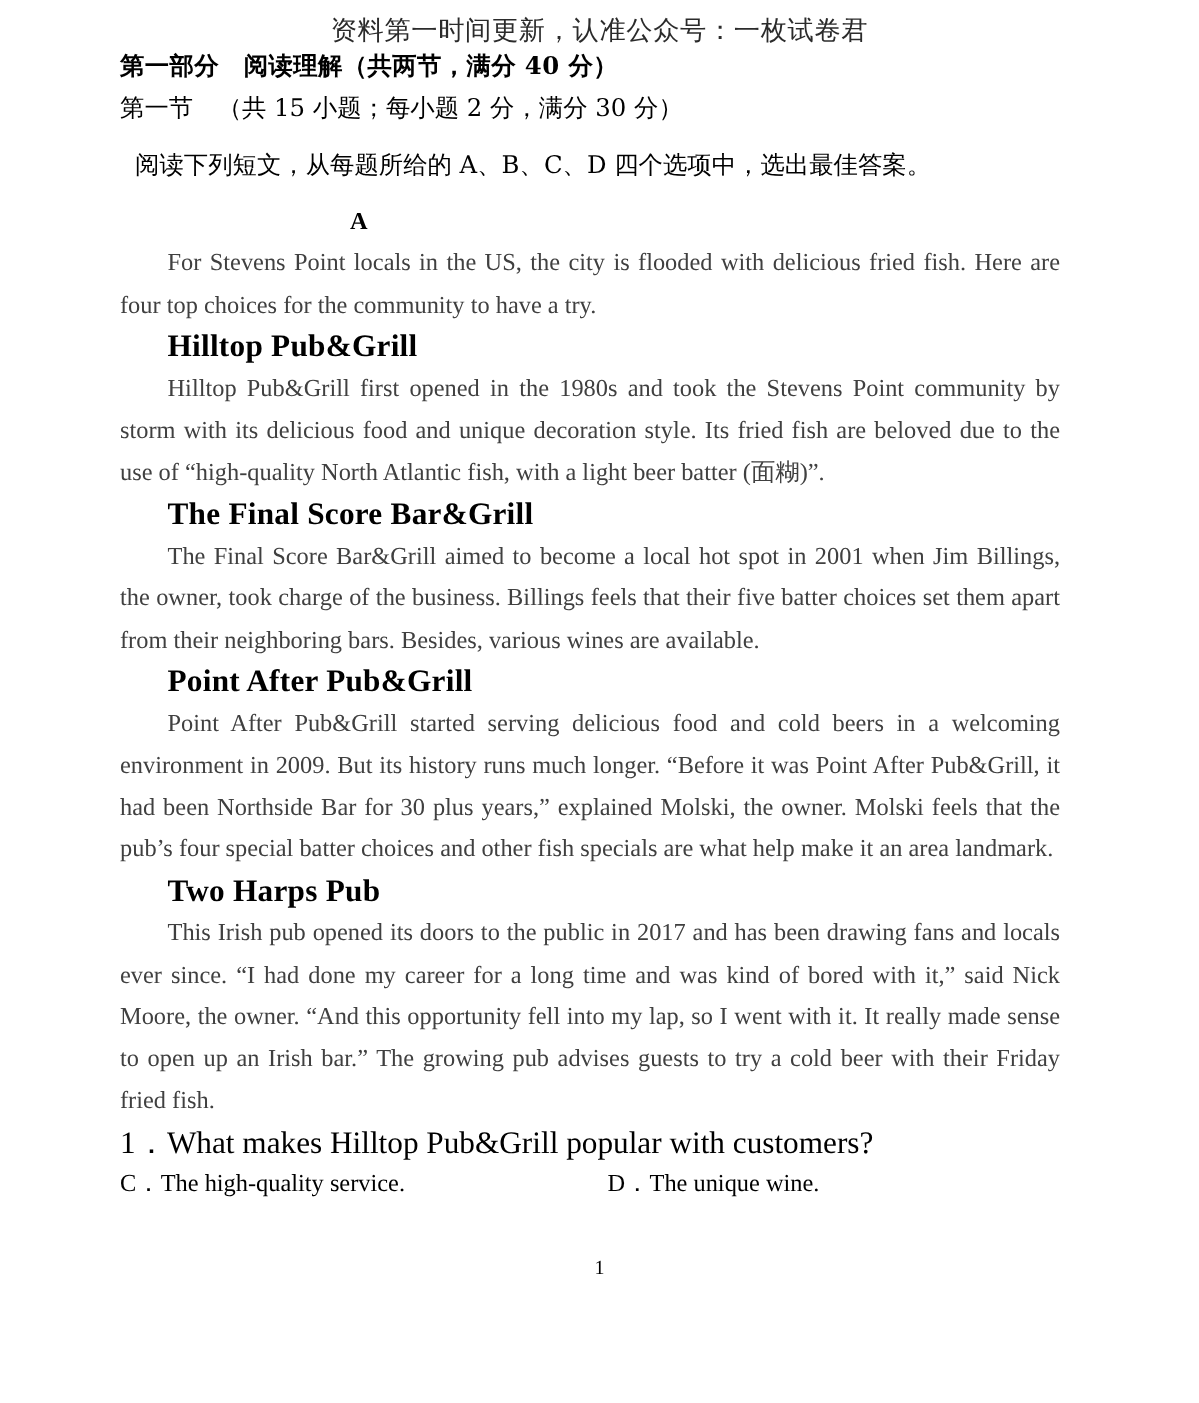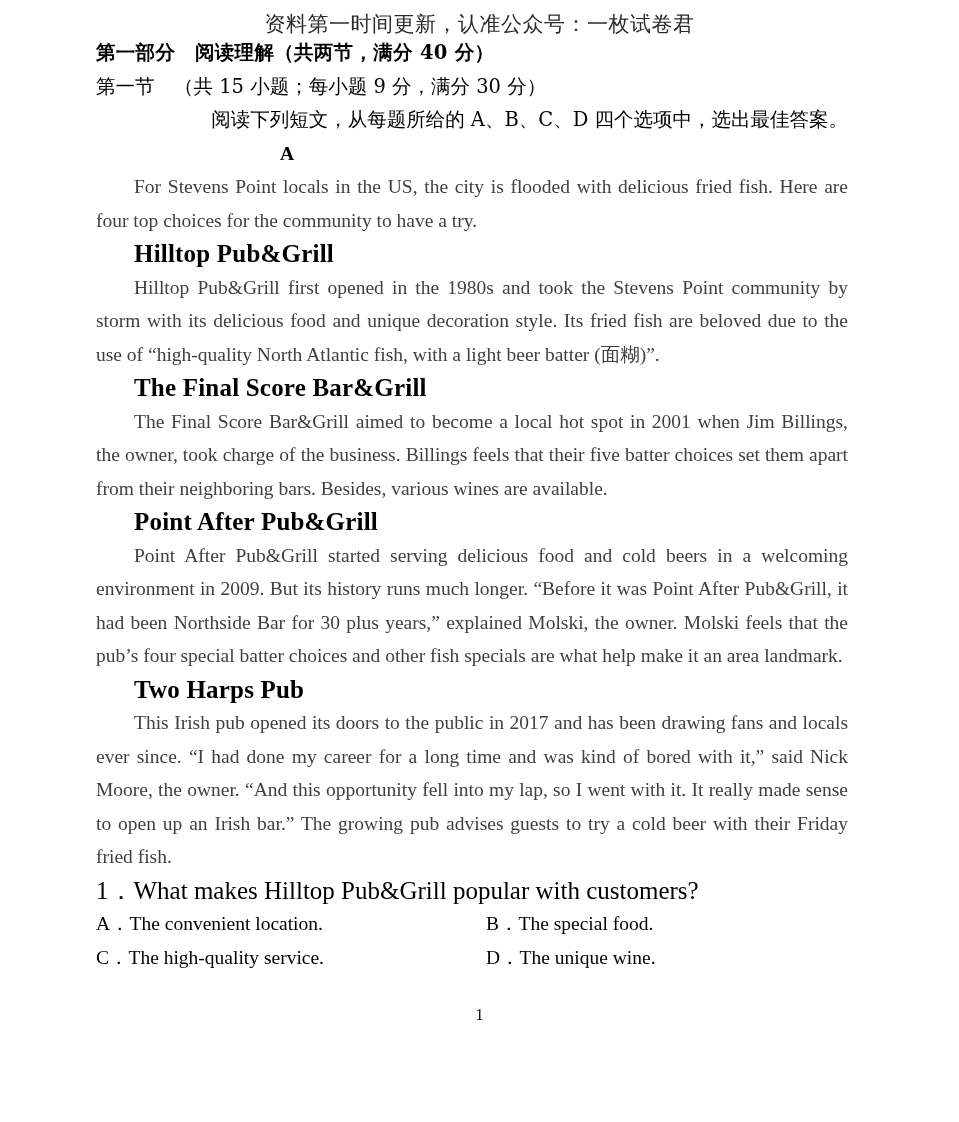--- a/index.html
+++ b/index.html
@@ -51,22 +51,21 @@
     line-height: 33.5px;
     letter-spacing: 0.3px;
   }
   .section-title {
     margin: 0;
   }
   .section-sub {
     margin: 0;
   }
   .instruction {
-    margin: 0;
-    text-align: right;
+    margin: 12px;
   }
   .passage-label {
     text-align: center;
     font-weight: bold;
     font-size: 19.5px;
     line-height: 33.5px;
     margin: 0;
     padding-right: 370px;
   }
   .para {
@@ -121,21 +120,21 @@
 <body>
 
 <div class="page">
 
   <div class="watermark-header">资料第一时间更新，认准公众号：一枚试卷君</div>
 
   <div class="content">
 
     <div class="cn-bold section-title">第一部分　阅读理解（共两节，满分 40 分）</div>
 
-    <div class="cn section-sub">第一节　（共 15 小题；每小题 9 分，满分 30 分）</div>
+    <div class="cn section-sub">第一节　（共 15 小题；每小题 2 分，满分 30 分）</div>
 
     <div class="cn instruction">阅读下列短文，从每题所给的 A、B、C、D 四个选项中，选出最佳答案。</div>
 
     <div class="passage-label">A</div>
 
     <p class="para">For Stevens Point locals in the US, the city is flooded with delicious fried fish. Here are four top choices for the community to have a try.</p>
 
     <div class="sub-head">Hilltop Pub&amp;Grill</div>
     <p class="para">Hilltop Pub&amp;Grill first opened in the 1980s and took the Stevens Point community by storm with its delicious food and unique decoration style. Its fried fish are beloved due to the use of “high-quality North Atlantic fish, with a light beer batter (面糊)”.</p>
 
@@ -145,28 +144,20 @@
     <div class="sub-head">Point After Pub&amp;Grill</div>
     <p class="para">Point After Pub&amp;Grill started serving delicious food and cold beers in a welcoming environment in 2009. But its history runs much longer. “Before it was Point After Pub&amp;Grill, it had been Northside Bar for 30 plus years,” explained Molski, the owner. Molski feels that the pub’s four special batter choices and other fish specials are what help make it an area landmark.</p>
 
     <div class="sub-head">Two Harps Pub</div>
     <p class="para">This Irish pub opened its doors to the public in 2017 and has been drawing fans and locals ever since. “I had done my career for a long time and was kind of bored with it,” said Nick Moore, the owner. “And this opportunity fell into my lap, so I went with it. It really made sense to open up an Irish bar.” The growing pub advises guests to try a cold beer with their Friday fried fish.</p>
 
     <div class="question">
       <span class="q-num">1．</span><span>What makes Hilltop Pub&amp;Grill popular with customers?</span>
     </div>
 
-    <div class="options-row">
-      <div class="opt-left">
-        <span>A．</span><span>The convenient location.</span>
-      </div>
-      <div class="opt-right">
-        <span>B．</span><span>The special food.</span>
-      </div>
-    </div>
 
     <div class="options-row">
       <div class="opt-left">
         <span>C．</span><span>The high-quality service.</span>
       </div>
       <div class="opt-right">
         <span>D．</span><span>The unique wine.</span>
       </div>
     </div>
 

